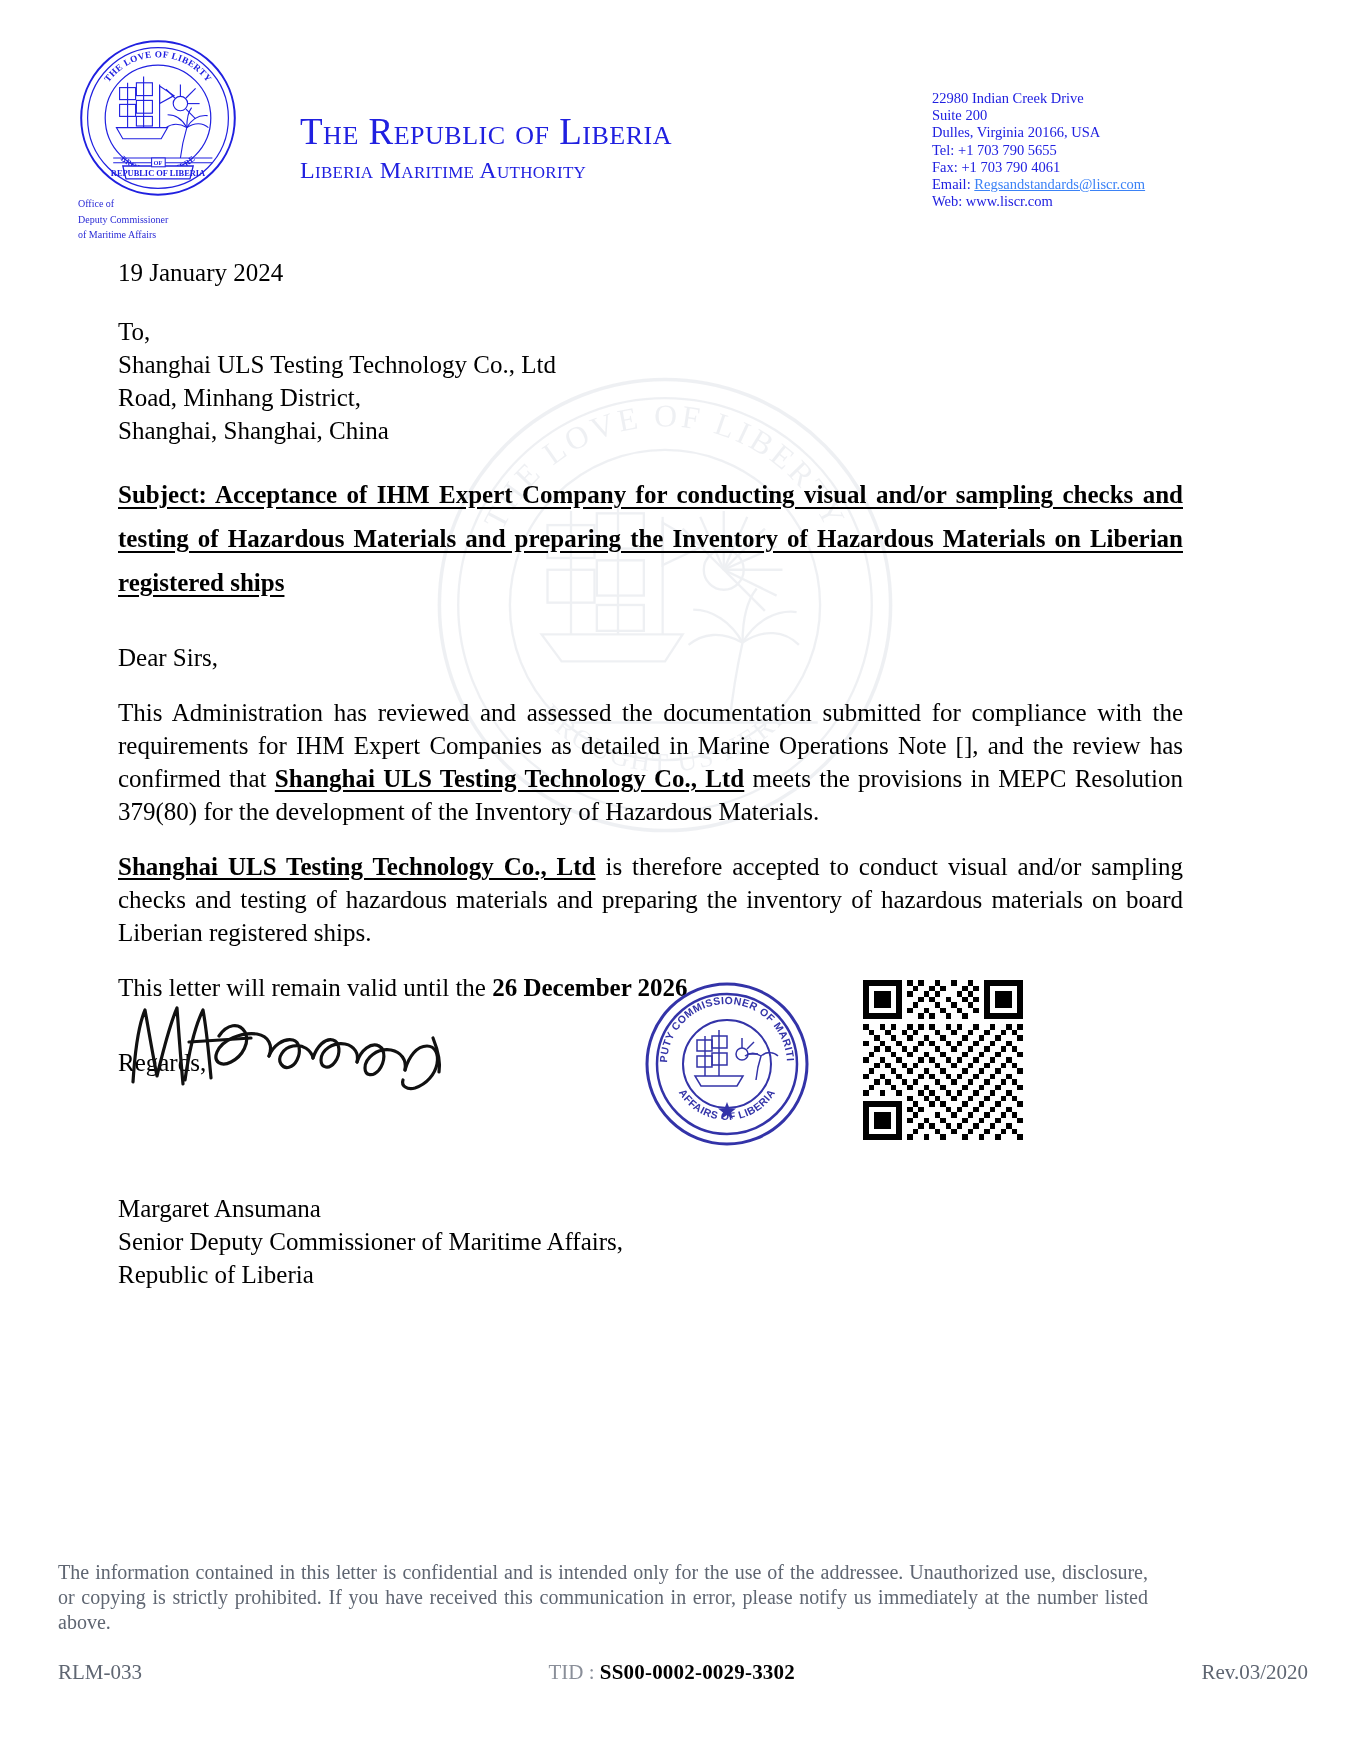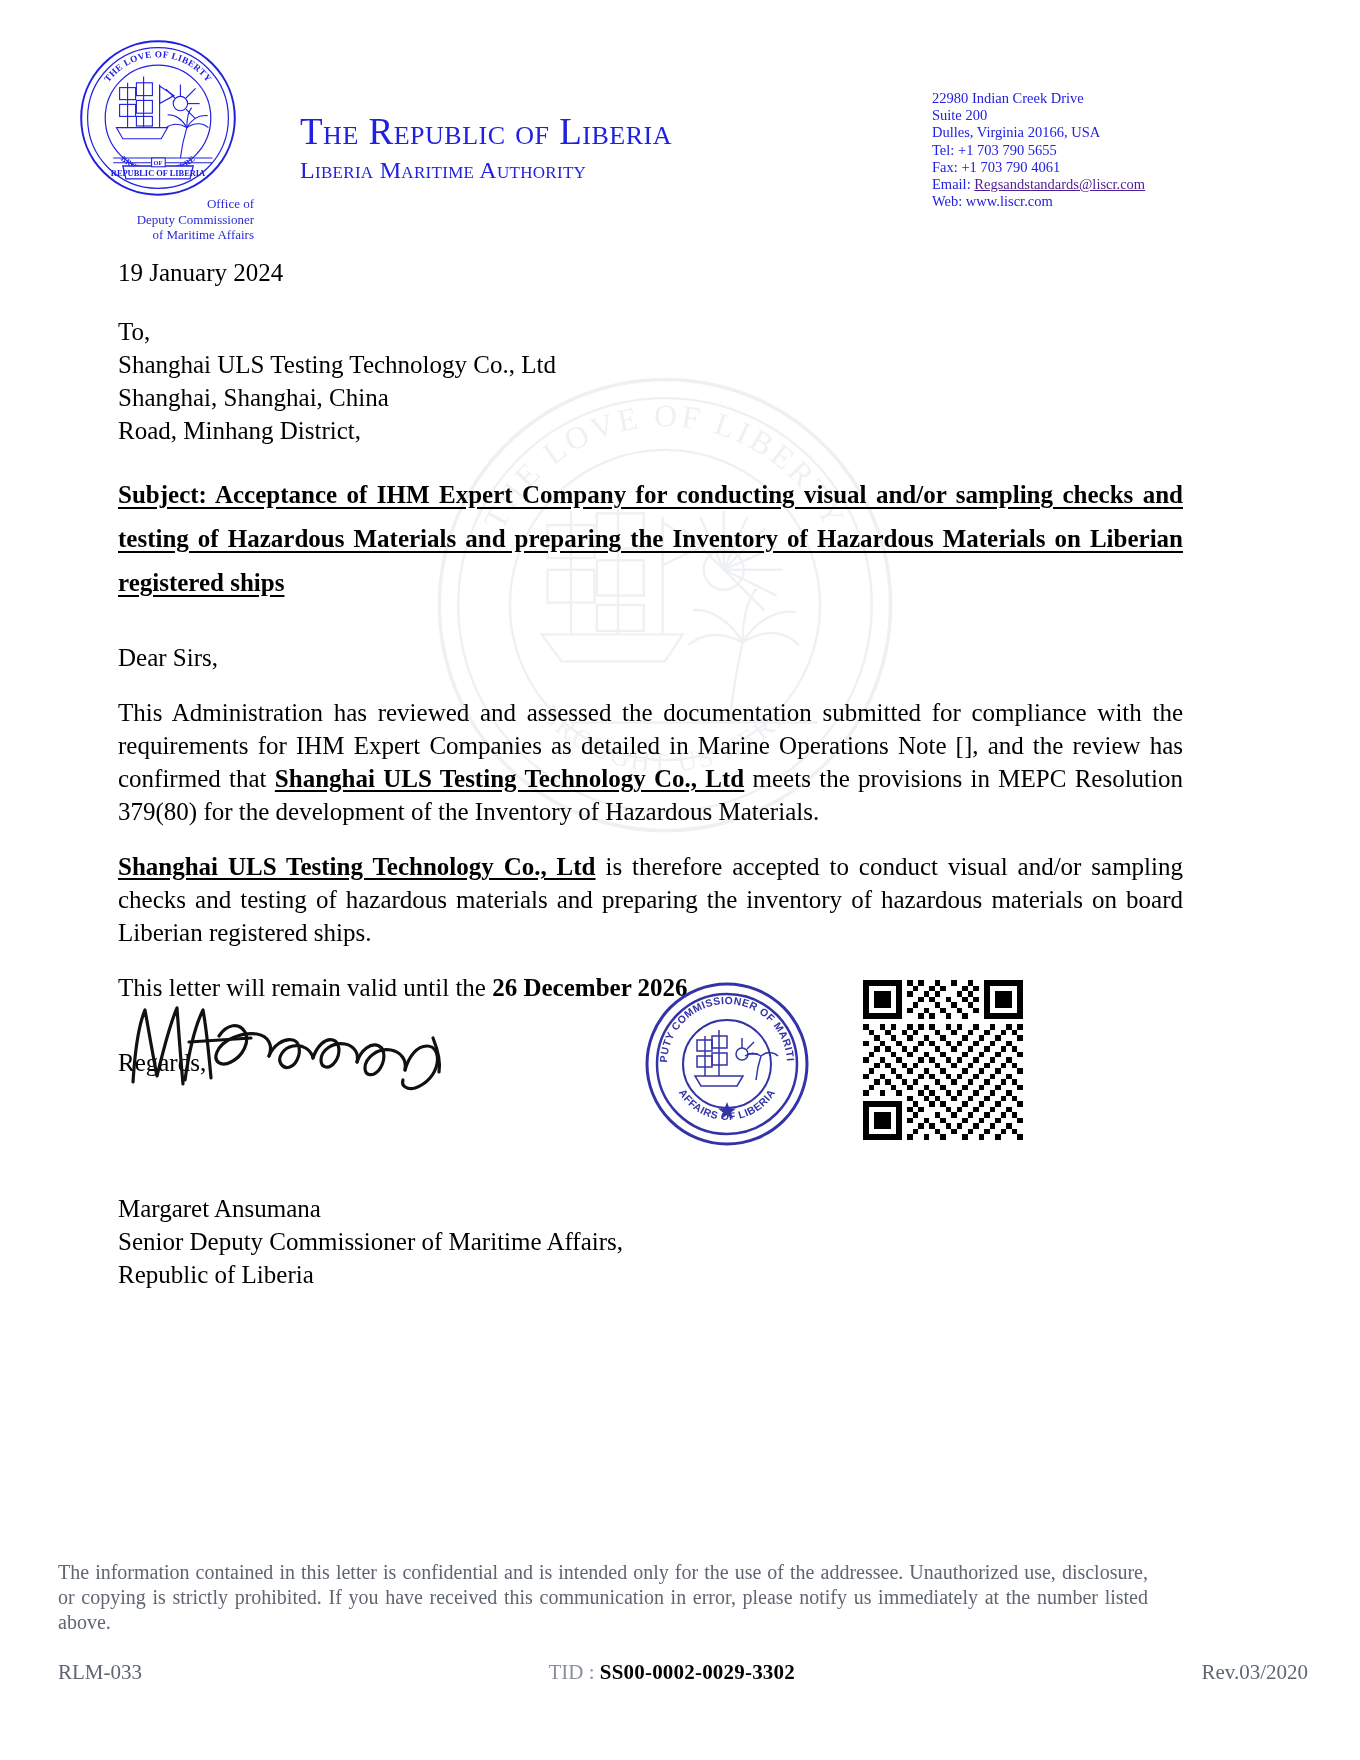--- a/index.html
+++ b/index.html
@@ -41,26 +41,26 @@
   }
   .crest {
     position: absolute;
     left: 78px;
     top: 38px;
     width: 160px;
     height: 160px;
   }
   .office-of {
     position: absolute;
-    left: 94px;
+    left: 78px;
     top: 196px;
     width: 160px;
-    text-align: right;
+    text-align: left;
     color: #2a2ad6;
-    font-size: 13px;
+    font-size: 10px;
     line-height: 15.5px;
     font-family: "Liberation Serif", serif;
   }
   .title-block {
     position: absolute;
     left: 300px;
     top: 112px;
     width: 620px;
     text-align: left;
   }
@@ -87,21 +87,21 @@
     left: 932px;
     top: 90px;
     color: #2020e0;
     font-size: 14.5px;
     line-height: 17.2px;
     font-family: "Liberation Serif", serif;
     white-space: nowrap;
   }
   .address .lnk {
     text-decoration: underline;
-    color: #4c1d95;
+    color: #3b82f6;
   }
 
   
   .content {
     position: absolute;
     left: 118px;
     top: 256px;
     width: 1065px;
     z-index: 2;
     font-size: 25px;
@@ -315,22 +315,22 @@
       <div>Web: www.liscr.com</div>
     </div>
   </div>
 
   <div class="content">
     <div class="date-line">19 January 2024</div>
 
     <div class="to-block">
       <div>To,</div>
       <div>Shanghai ULS Testing Technology Co., Ltd</div>
+      <div>Road, Minhang District,</div>
       <div>Shanghai, Shanghai, China</div>
-      <div>Road, Minhang District,</div>
     </div>
 
     <div class="subject">Subject: Acceptance of IHM Expert Company for conducting visual and/or sampling checks and testing of Hazardous Materials and preparing the Inventory of Hazardous Materials on Liberian registered ships</div>
 
     <div class="salutation">Dear Sirs,</div>
 
     <div class="para"><span>This Administration has reviewed and assessed the documentation submitted for compliance with the requirements for IHM Expert Companies as detailed in Marine Operations Note [], and the review has confirmed that </span><span class="u-bold">Shanghai ULS Testing Technology Co., Ltd</span><span> meets the provisions in MEPC Resolution 379(80) for the development of the Inventory of Hazardous Materials.</span></div>
 
     <div class="para"><span class="u-bold">Shanghai ULS Testing Technology Co., Ltd</span><span> is therefore accepted to conduct visual and/or sampling checks and testing of hazardous materials and preparing the inventory of hazardous materials on board Liberian registered ships.</span></div>
 

